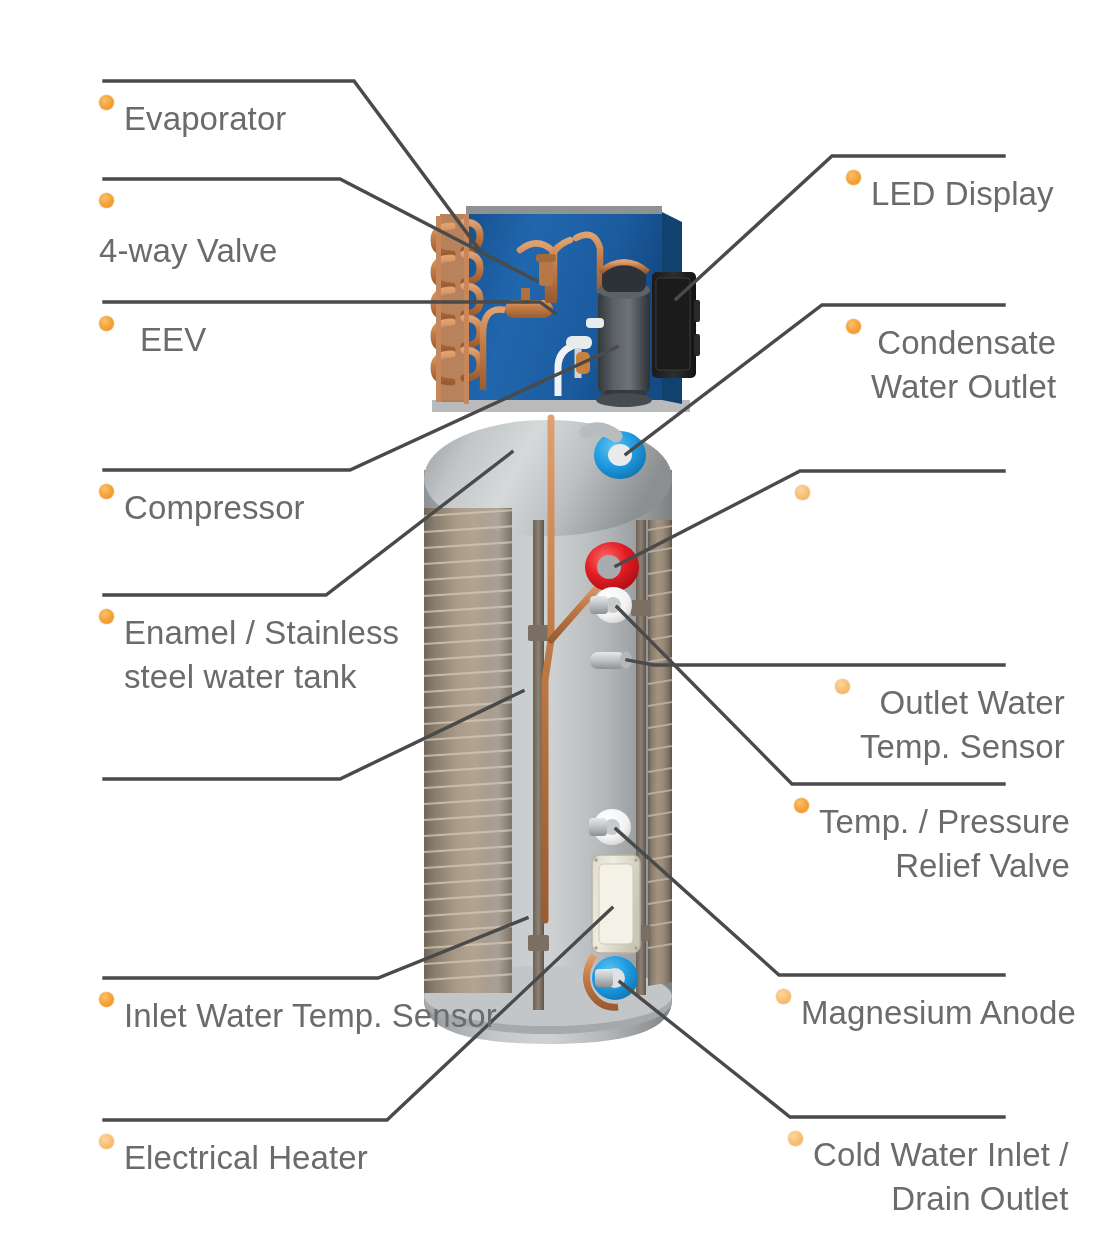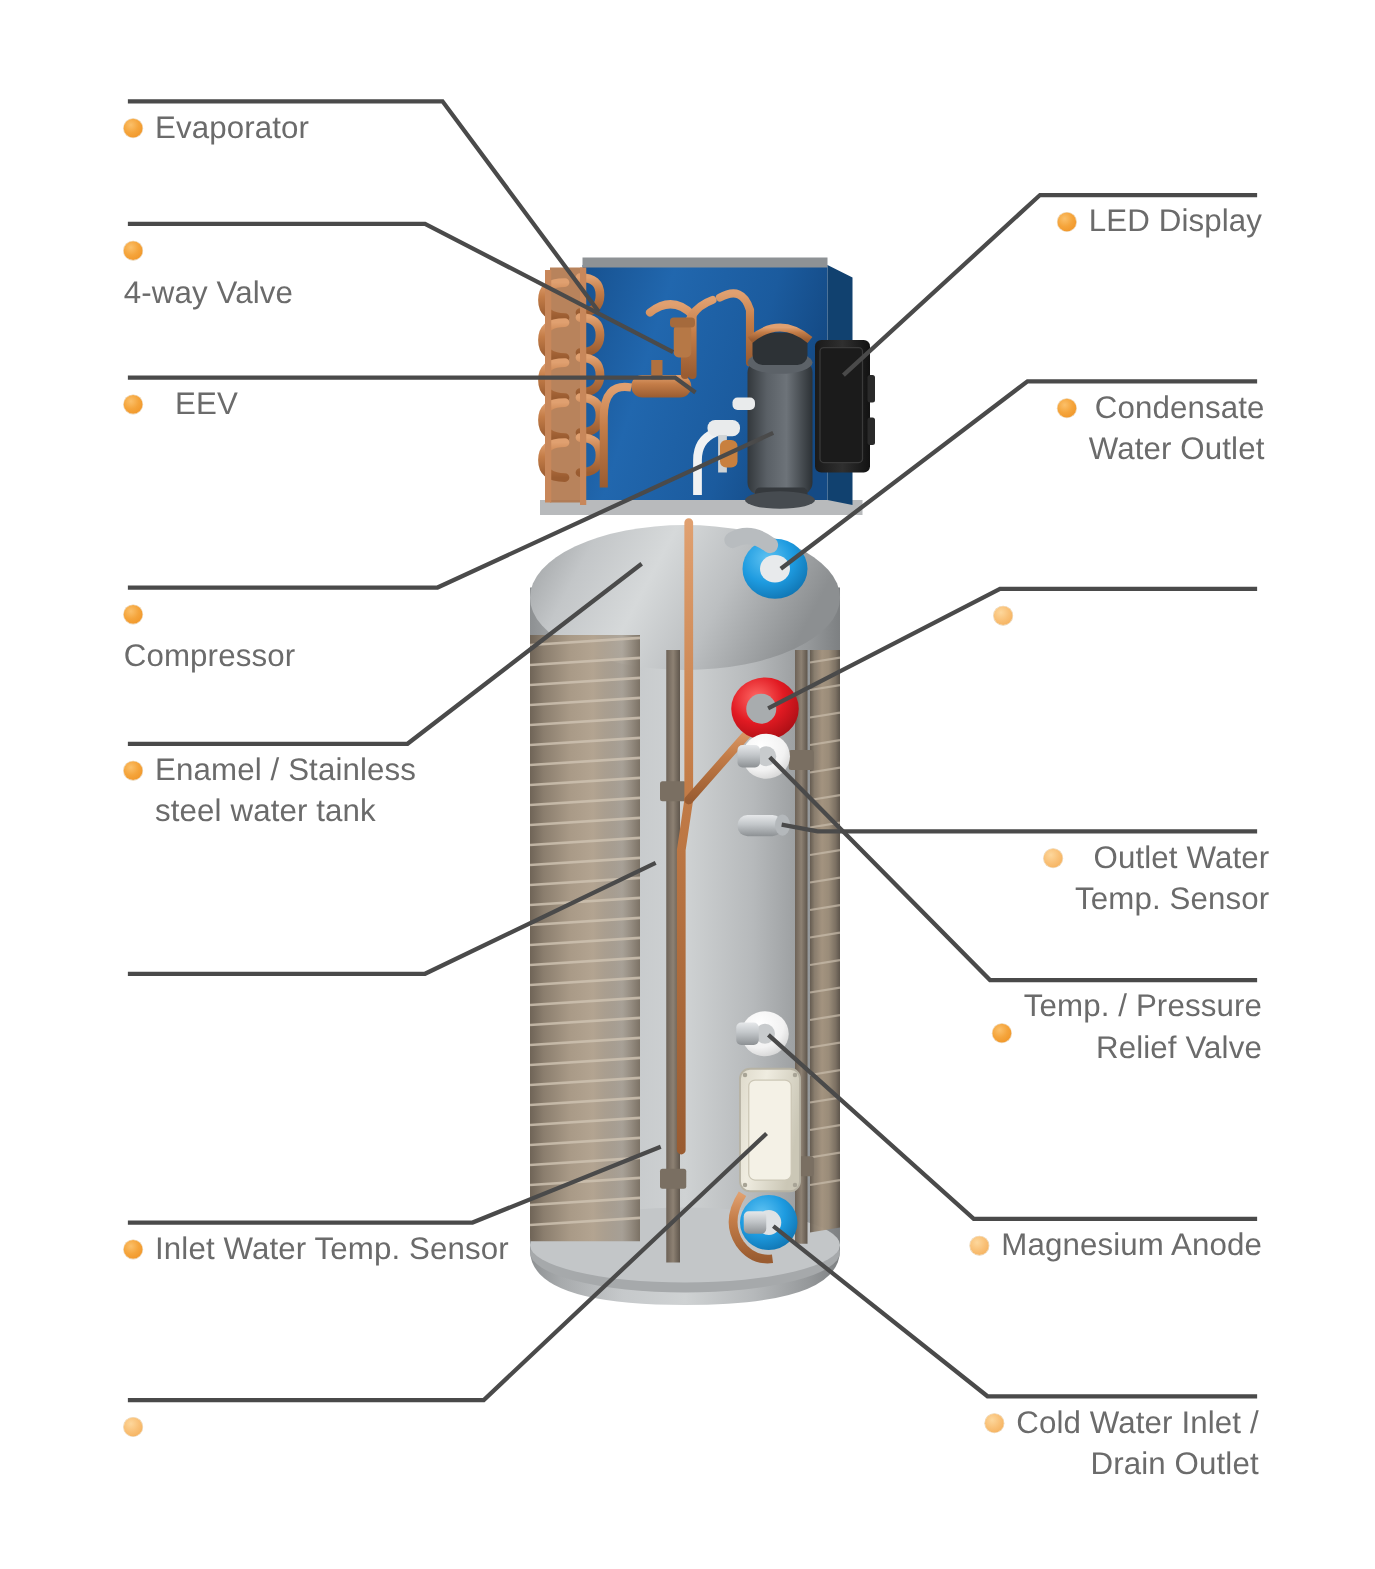--- a/index.html
+++ b/index.html
@@ -38,26 +38,27 @@
     height: 15px;
     border-radius: 50%;
     margin-top: 9px;
     background: radial-gradient(circle at 38% 33%, #fbc06a 0%, #f5a53c 45%, #ee8f20 100%);
     box-shadow: 0 0 0 0.5px rgba(190,120,20,0.35);
   }
   .dot.pale {
     background: radial-gradient(circle at 38% 33%, #fdd79c 0%, #f9c076 48%, #f3ab53 100%);
   }
   .lbl {
-    font-size: 25px;
+    font-size: 33px;
     line-height: 1.33;
     color: #6b6b6b;
     letter-spacing: 0.1px;
     white-space: pre-line;
     font-weight: 400;
+    margin-top: 11px;
   }
   .callout.right-align .lbl { text-align: right; }
 
   
   #product { position: absolute; left: 0; top: 0; width: 1100px; height: 1255px; }
 </style>
 </head>
 <body>
 
 <div id="stage">
@@ -396,39 +397,40 @@
   <div class="callout" style="left:99px; top:184px;flex-direction:column;">
     <span class="dot"></span>
     <span class="lbl">4-way Valve</span>
   </div>
 
   <div class="callout" style="left:99px; top:307px;gap:26px;">
     <span class="dot"></span>
     <span class="lbl">EEV</span>
   </div>
 
-  <div class="callout" style="left:99px; top:475px;flex-direction:column;">
+  <div class="callout" style="left:99px; top:475px;">
     <span class="dot"></span>
     <span class="lbl">Compressor</span>
   </div>
 
   <div class="callout" style="left:99px; top:600px;">
     <span class="dot"></span>
     <span class="lbl">Enamel / Stainless
 steel water tank</span>
   </div>
 
 
   <div class="callout" style="left:99px; top:983px;">
     <span class="dot"></span>
     <span class="lbl">Inlet Water Temp. Sensor</span>
   </div>
 
   <div class="callout" style="left:99px; top:1125px;">
     <span class="dot pale"></span>
+    <span class="lbl">Electrical Heater</span>
   </div>
 
   <div class="callout right-align" style="left:846px; top:161px;">
     <span class="dot"></span>
     <span class="lbl">LED Display</span>
   </div>
 
   <div class="callout right-align" style="left:846px; top:310px;">
     <span class="dot"></span>
     <span class="lbl">Condensate
@@ -438,21 +440,21 @@
   <div class="callout right-align" style="left:795px; top:476px;">
     <span class="dot pale"></span>
   </div>
 
   <div class="callout right-align" style="left:835px; top:670px;">
     <span class="dot pale"></span>
     <span class="lbl">Outlet Water
 Temp. Sensor</span>
   </div>
 
-  <div class="callout right-align" style="left:794px; top:789px;align-items:center;">
+  <div class="callout right-align" style="left:794px; top:789px;">
     <span class="dot"></span>
     <span class="lbl">Temp. / Pressure
 Relief Valve</span>
   </div>
 
   <div class="callout right-align" style="left:776px; top:980px;justify-content:flex-end;">
     <span class="dot pale"></span>
     <span class="lbl">Magnesium Anode</span>
   </div>
 

